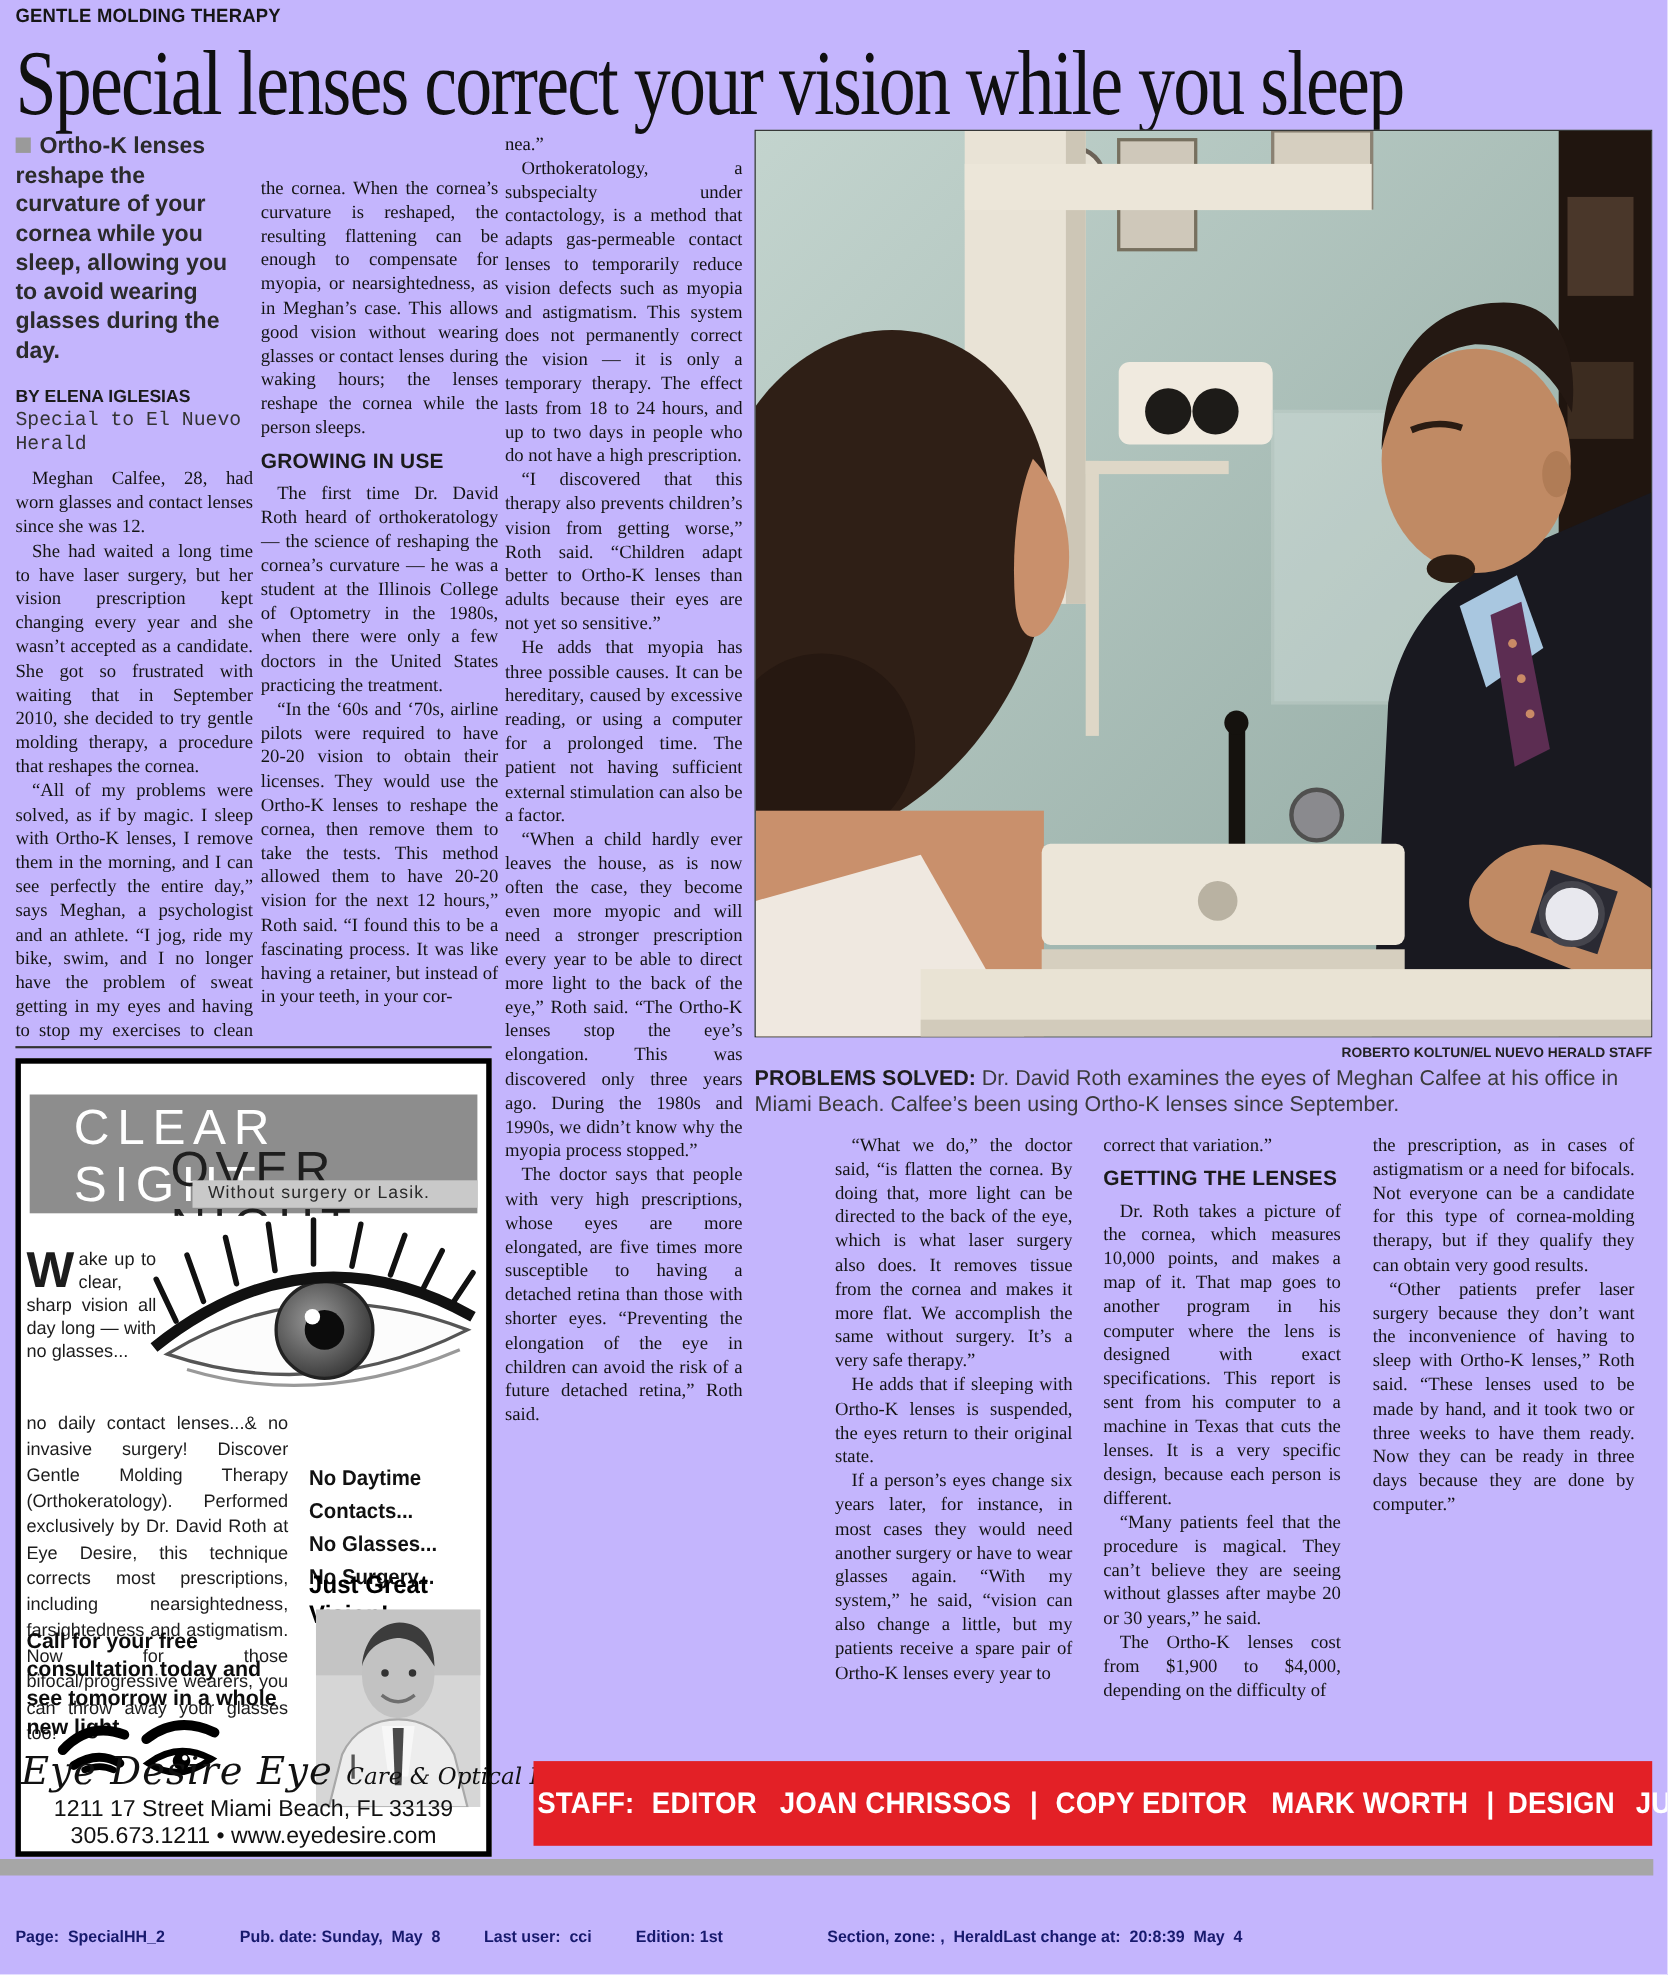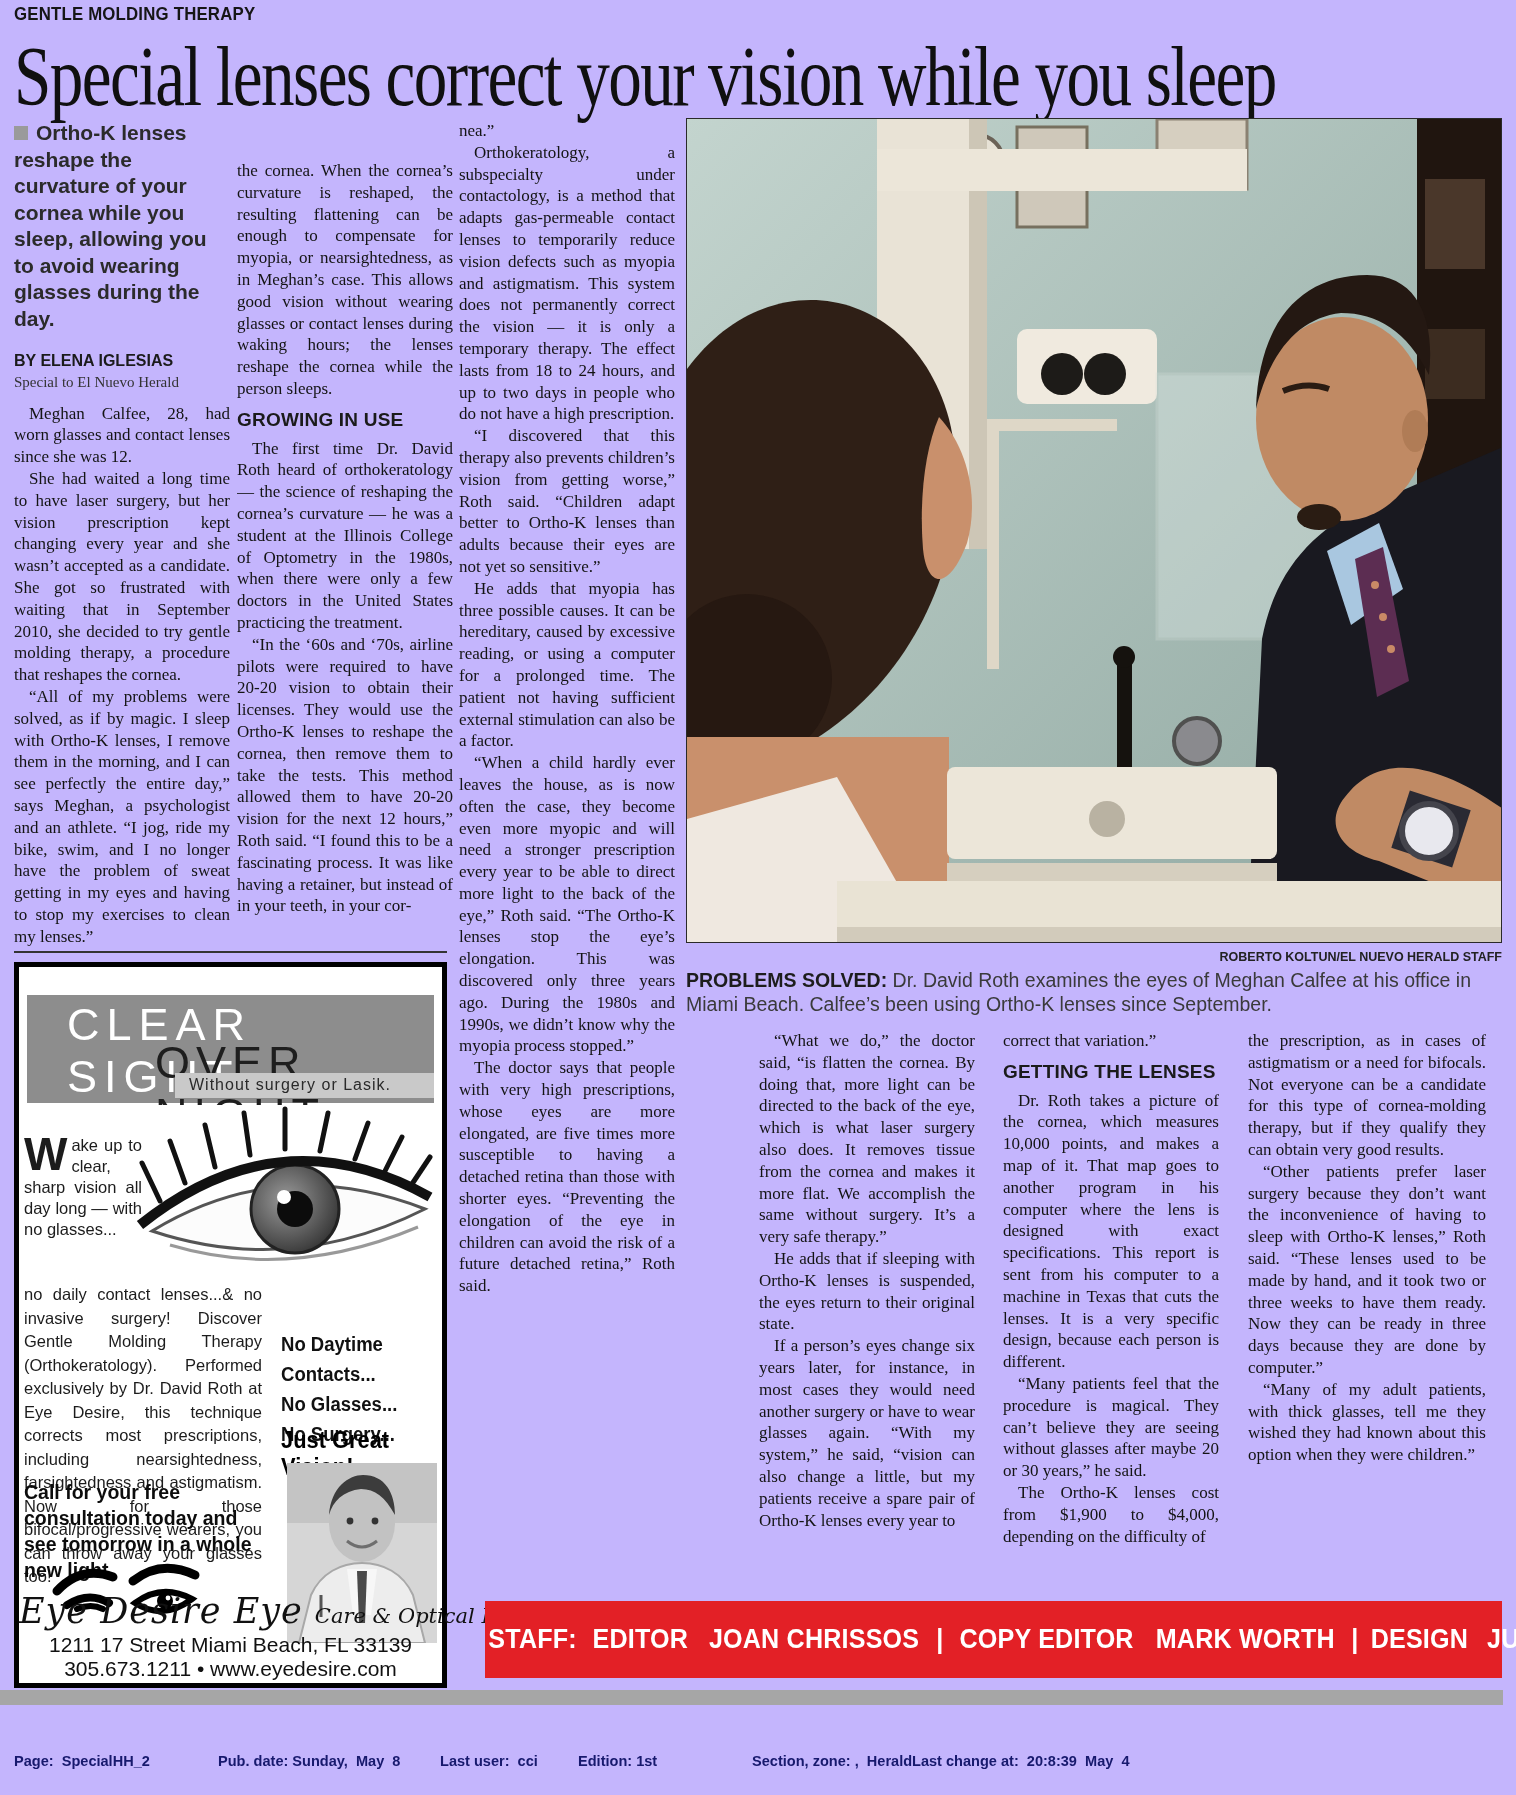--- a/index.html
+++ b/index.html
@@ -27,21 +27,21 @@
 
   .bp { text-indent:15px; }
   .noind { text-indent:0; }
 
   .lead { font-family:"Liberation Sans",sans-serif; font-weight:700; font-size:21px;
           line-height:26.5px; color:#2b2b2b; text-align:left; margin-bottom:18px; }
   .lead-sq { display:inline-block; width:14px; height:14px; background:#9a9a9a;
              margin-right:8px; }
   .byline { font-family:"Liberation Sans",sans-serif; font-weight:700; font-size:16px;
             color:#1b1b1b; text-align:left; }
-  .byline-affil { font-family:Liberation Serif, serif; font-size:15px; color:#333;
+  .byline-affil { font-family:Liberation Mono, monospace; font-size:18px; color:#333;
                   text-align:left; margin-bottom:9px; }
   .subhead { font-family:"Liberation Sans",sans-serif; font-weight:700; font-size:19px;
              color:#1b1b1b; text-align:left; margin:9px 0 7px 0; letter-spacing:.2px; }
 
   .photo-wrap { position:absolute; left:686px; top:118px; width:816px; height:825px;
                 border:1px solid #2a2a2a; overflow:hidden; background:#a9bfb9; }
   .photo-credit { position:absolute; left:686px; top:950px; width:816px;
                   font-family:Liberation Sans, sans-serif; font-weight:700;
                   font-size:12.5px; color:#222; text-align:right; }
   .photo-caption { position:absolute; left:686px; top:968px; width:816px;
@@ -213,21 +213,20 @@
     <p class="bp noind">correct that variation.”</p>
     <h3 class="subhead">GETTING THE LENSES</h3>
     <p class="bp">Dr. Roth takes a picture of the cornea, which measures 10,000 points, and makes a map of it. That map goes to another program in his computer where the lens is designed with exact specifications. This report is sent from his computer to a machine in Texas that cuts the lenses. It is a very specific design, because each person is different.</p>
     <p class="bp">“Many patients feel that the procedure is magical. They can’t believe they are seeing without glasses after maybe 20 or 30 years,” he said.</p>
     <p class="bp">The Ortho-K lenses cost from $1,900 to $4,000, depending on the difficulty of</p>
   </div>
 
   <div class="col c6">
     <p class="bp noind">the prescription, as in cases of astigmatism or a need for bifocals. Not everyone can be a candidate for this type of cornea-molding therapy, but if they qualify they can obtain very good results.</p>
     <p class="bp">“Other patients prefer laser surgery because they don’t want the inconvenience of having to sleep with Ortho-K lenses,” Roth said. “These lenses used to be made by hand, and it took two or three weeks to have them ready. Now they can be ready in three days because they are done by computer.”</p>
-    <p class="bp">“Many of my adult patients, with thick glasses, tell me they wished they had known about this option when they were children.”</p>
   </div>
 
   <div class="ad-rule"></div>
   <div class="adbox">
     <div class="ad-banner">
       <div class="ad-title1">CLEAR SIGHT</div>
       <div class="ad-title2">OVER NIGHT</div>
       <div class="ad-tagbar">
         <span class="ad-tagline">Without surgery or Lasik.</span>
       </div>

